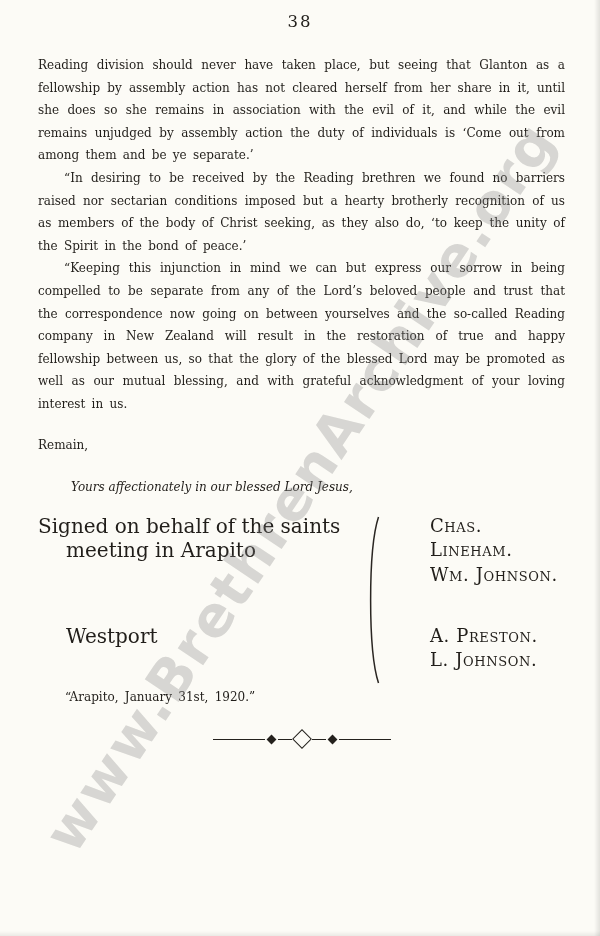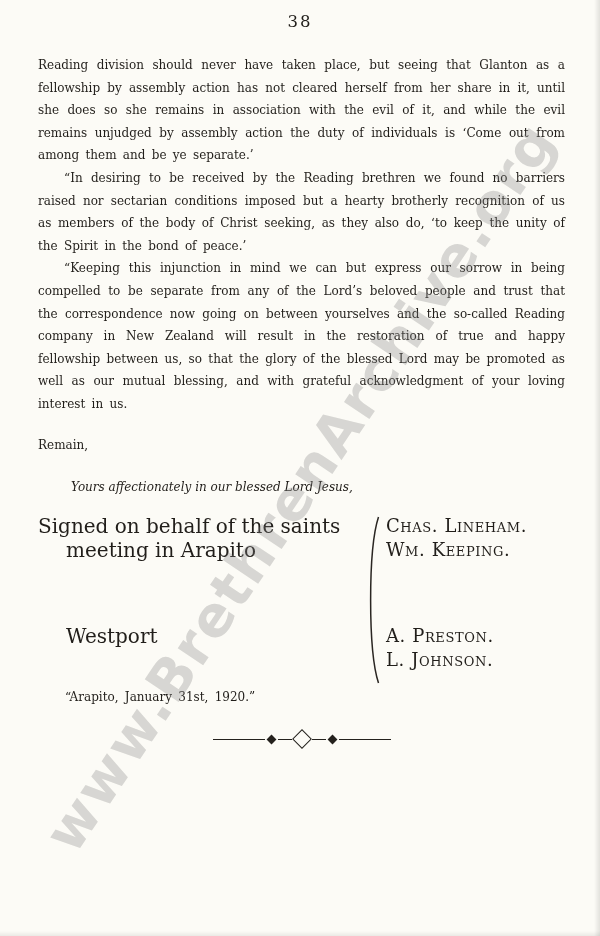--- a/index.html
+++ b/index.html
@@ -82,20 +82,21 @@
   }
   .sig-right {
     flex: 1;
     font-size: 18px;
     line-height: 24.5px;
   }
   .sig-right .group1 { height: 110px; }
   .name {
     font-variant: small-caps;
     letter-spacing: 0.6px;
+    margin-left: 44px;
   }
   .dateline {
     margin-top: 14px;
     padding-left: 27px;
     font-size: 18.4px;
     word-spacing: normal;
     text-align: left;
   }
   .divider {
     margin: 24px auto 0;
@@ -171,21 +172,21 @@
 
       <div class="sig-brace">
         <svg width="18" height="172" viewBox="0 0 18 172" aria-hidden="true">
           <path d="M14.5 3 C 4 35, 4 137, 14.5 169" fill="none" stroke="#2a2622" stroke-width="1.5"></path>
         </svg>
       </div>
 
       <div class="sig-right">
         <div class="group1">
           <div class="name">Chas. Lineham.</div>
-          <div class="name">Wm. Keeping.</div>
+          <div class="name">Wm. Johnson.</div>
         </div>
         <div class="group2">
           <div class="name">A. Preston.</div>
           <div class="name">L. Johnson.</div>
         </div>
       </div>
 
     </div>
 
     <p class="dateline">“Arapito, January 31st, 1920.”</p>

